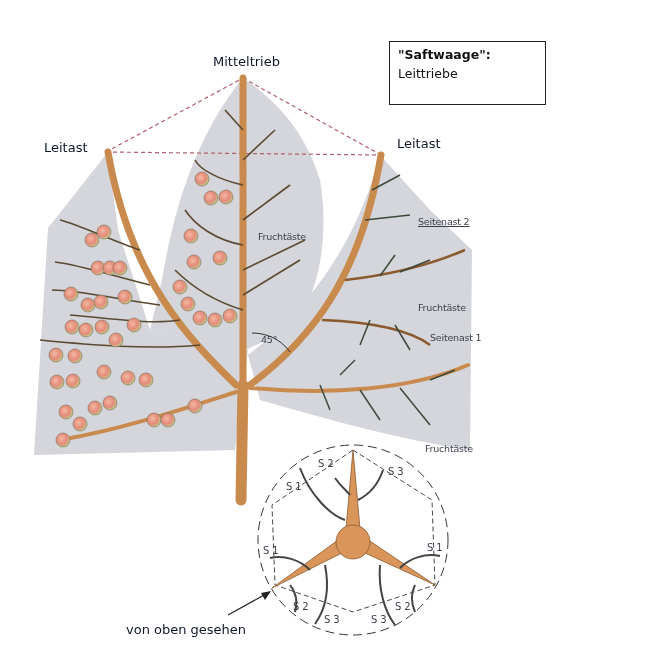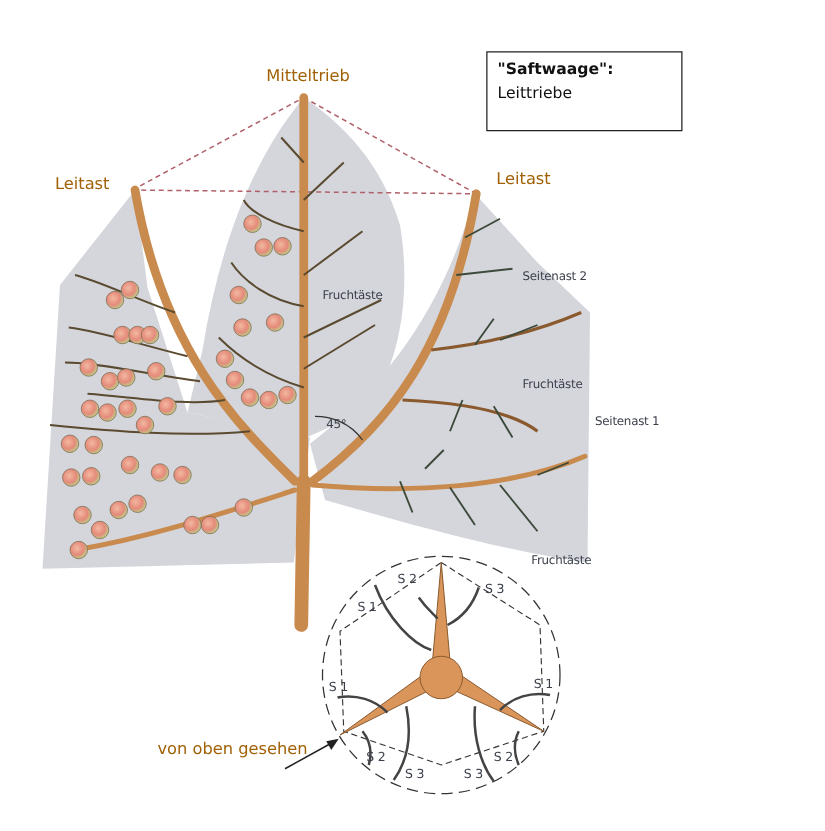--- a/index.html
+++ b/index.html
@@ -1,18 +1,18 @@
 <!DOCTYPE html>
 <html><head>
 <meta charset="utf-8">
 <style>
   html, body { margin:0; padding:0; background:#ffffff; }
   body { width:660px; height:665px; position:relative; overflow:hidden; font-family:"DejaVu Sans", sans-serif; }
   #stage { position:absolute; left:0; top:0; width:660px; height:665px; }
-  .lbl { position:absolute; font-family:"DejaVu Sans", sans-serif; color:#a16207; white-space:nowrap; }
+  .lbl { position:absolute; font-family:"DejaVu Sans", sans-serif; color:#0f172a; white-space:nowrap; }
   .lbl-main { font-size:13px; }
   .lbl-small { font-size:9.5px; color:#3a3f4a; letter-spacing:-0.2px; }
   .note-box { position:absolute; left:389px; top:41px; width:157px; height:64px; border:1.5px solid #222; background:#fff; box-sizing:border-box; padding:3px 8px; font-size:12.5px; line-height:19px; color:#111; }
   .note-box b { font-weight:bold; }
 </style>
 </head>
 <body>
 
 <div id="stage">
   <svg id="tree" width="660" height="665" viewBox="0 0 660 665">
@@ -152,26 +152,26 @@
   
   <div class="note-box">
     <div><b>"Saftwaage":</b></div>
     <div>Leittriebe</div>
   </div>
 
   <div class="lbl lbl-main" style="left:213px;top:54px;">Mitteltrieb</div>
   <div class="lbl lbl-main" style="left:44px;top:140px;">Leitast</div>
   <div class="lbl lbl-main" style="left:397px;top:136px;">Leitast</div>
   <div class="lbl lbl-small" style="left:258px;top:231px;">Fruchtäste</div>
-  <div class="lbl lbl-small" style="left:418px;top:216px;">Seitenast 2</div>
+  <div class="lbl lbl-small" style="left:418px;top:216px;text-decoration:underline;">Seitenast 2</div>
   <div class="lbl lbl-small" style="left:418px;top:302px;">Fruchtäste</div>
-  <div class="lbl lbl-small" style="left:430px;top:332px;margin-left:46px;">Seitenast 1</div>
+  <div class="lbl lbl-small" style="left:430px;top:332px;">Seitenast 1</div>
   <div class="lbl lbl-small" style="left:261px;top:334px;">45°</div>
   <div class="lbl lbl-small" style="left:425px;top:443px;">Fruchtäste</div>
-  <div class="lbl lbl-main" style="left:126px;top:592px;">von oben gesehen</div>
+  <div class="lbl lbl-main" style="left:126px;top:622px;">von oben gesehen</div>
 
   
   <div class="lbl lbl-small" style="left:286px;top:481px;font-size:10px;">S 1</div>
   <div class="lbl lbl-small" style="left:318px;top:458px;font-size:10px;">S 2</div>
   <div class="lbl lbl-small" style="left:388px;top:466px;font-size:10px;">S 3</div>
   <div class="lbl lbl-small" style="left:263px;top:545px;font-size:10px;">S 1</div>
   <div class="lbl lbl-small" style="left:427px;top:542px;font-size:10px;">S 1</div>
   <div class="lbl lbl-small" style="left:293px;top:601px;font-size:10px;">S 2</div>
   <div class="lbl lbl-small" style="left:324px;top:614px;font-size:10px;">S 3</div>
   <div class="lbl lbl-small" style="left:371px;top:614px;font-size:10px;">S 3</div>

